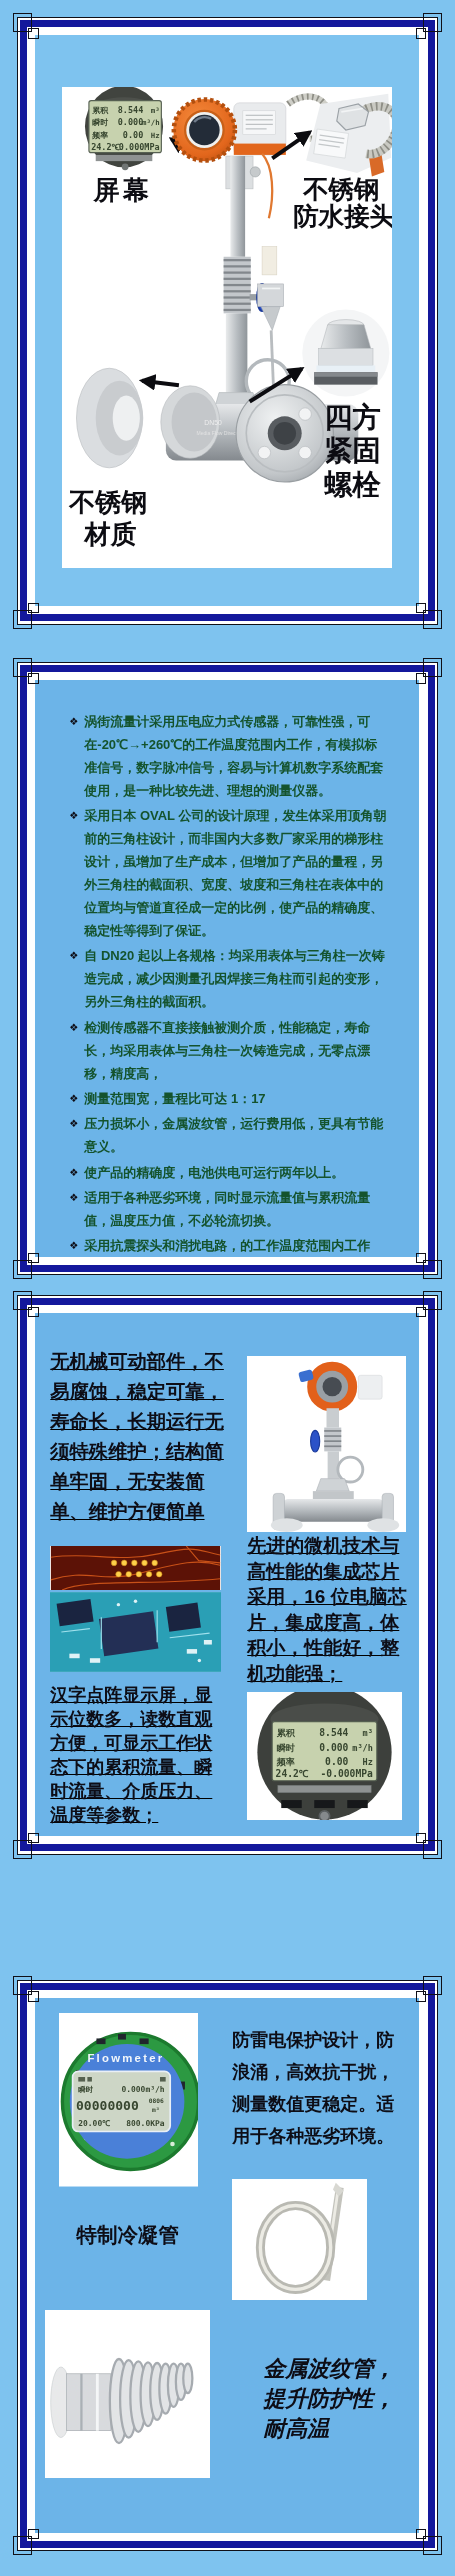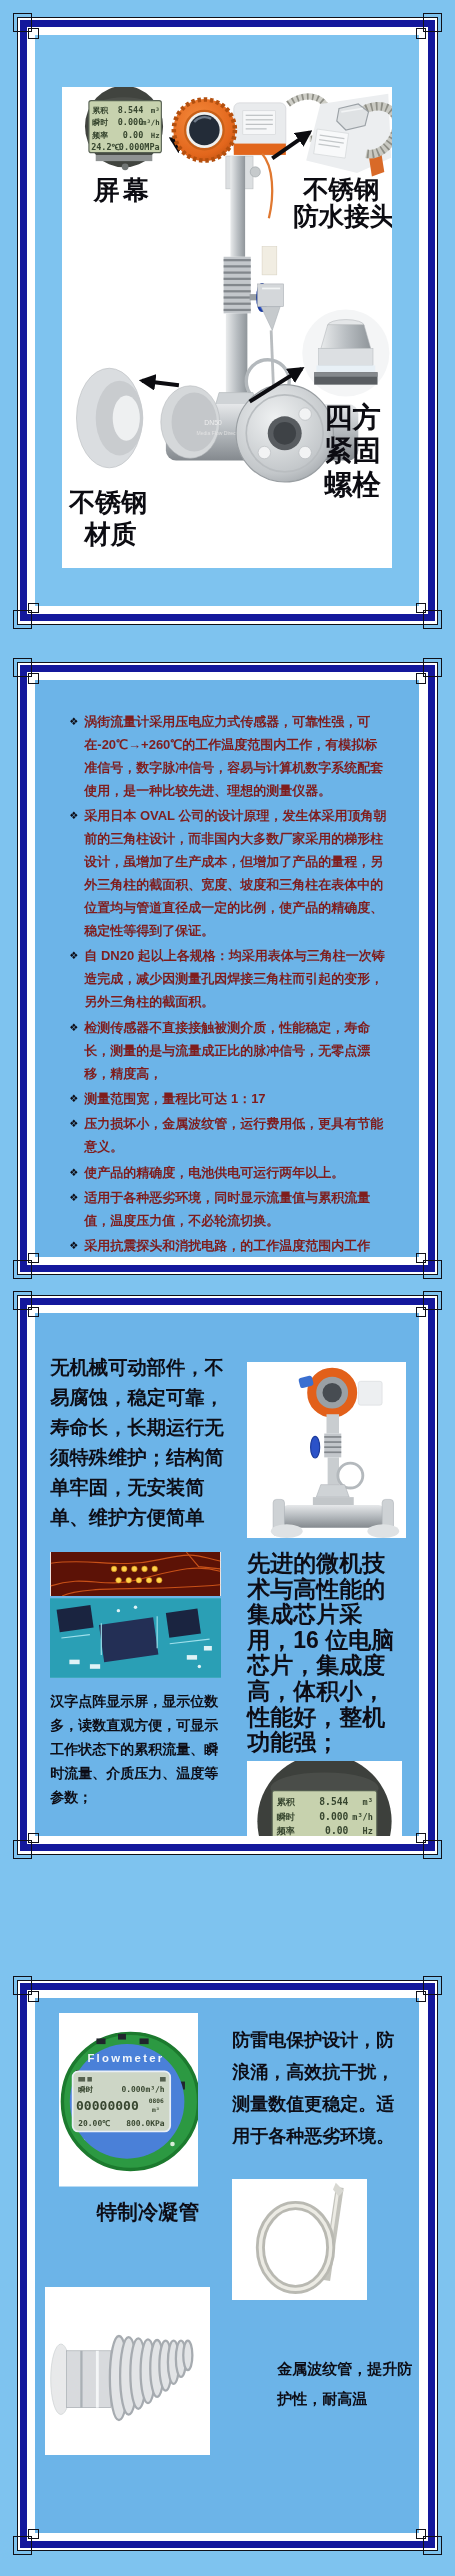--- a/index.html
+++ b/index.html
@@ -29,42 +29,42 @@
   .s4{margin-top:125px;} .s4 .field{height:535px;}
 
   
   .photo-panel{background:#ffffff;}
   .s1-panel{width:330px;height:481px;margin:52px auto 0;}
 
   
   .s2 .panel-blue{padding:30px 21.6px 0 34px;}
   .blt{display:flex;margin-bottom:2.3px;}
   .blt .mk{flex:0 0 15px;font-size:10.2px;line-height:23px;color:#0d0d16;}
-  .blt .tx{flex:1;max-width:306px;font-size:13px;line-height:23px;font-weight:bold;color:#7f1d1d;text-align:left;}
+  .blt .tx{flex:1;max-width:306px;font-size:13px;line-height:23px;font-weight:bold;color:#14532d;text-align:left;}
 
   
   .cols{display:flex;justify-content:space-between;}
-  .s3 .panel-blue{padding:28px 9px 0 15px;}
+  .s3 .panel-blue{padding:22px 9px 0 15px;text-decoration:underline;}
   .s3 .col-l{width:189px;} .s3 .col-r{width:163px;}
   .para{font-weight:bold;color:#0d0d16;}
   .p-a{font-size:19.3px;line-height:30px;margin-top:11.4px;width:188px;}
-  .p-b{font-size:23px;line-height:25.6px;margin-top:13px;width:160px;}
-  .p-c{font-size:14px;line-height:24px;margin-top:10.2px;width:178px;}
+  .p-b{font-size:19px;line-height:25.6px;margin-top:1px;width:160px;}
+  .p-c{font-size:18px;line-height:24px;margin-top:10.2px;width:178px;}
   .img-block{background:#ffffff;font-size:0;line-height:0;}
   .pcb-red{width:171px;height:44px;margin-top:19.3px;}
   .pcb-teal{width:171px;height:80px;margin-top:2.3px;}
   .pA{width:159px;height:176px;margin-top:20.5px;}
   .lcd-photo{width:155px;height:128px;margin-top:5.7px;}
 
   .s4 .panel-blue{padding:8.5px 8px 0 10.2px;}
   .s4 .col-l{width:174px;} .s4 .col-r{width:179px;}
   .p-d{font-size:18px;line-height:32px;margin-top:17px;width:176px;}
-  .p-e{font-size:15px;line-height:30px;margin-top:54px;width:139px;margin-left:45px;}
+  .p-e{font-size:22px;line-height:30px;margin-top:54px;width:139px;margin-left:31px;font-style:italic;}
   .green-photo{width:139px;height:136px;margin-top:6.8px;margin-left:13.7px;}
-  .cond-label{font-size:20.5px;font-weight:bold;color:#0d0d16;margin-top:49px;padding-left:31px;text-align:center;}
+  .cond-label{font-size:20.5px;font-weight:bold;color:#0d0d16;margin-top:72px;padding-left:31px;}
   .bellows-photo{width:165px;height:168px;margin-top:61px;}
   .coil-photo{width:135px;height:121px;margin-top:27px;}
 
   svg text{font-family:"Liberation Sans",sans-serif;}
   .lcdtxt{font-family:"DejaVu Sans Mono",monospace;font-weight:bold;fill:#37462f;}
   .cn{font-weight:bold;fill:#0c0c12;}
 </style>
 </head>
 <body>
 
@@ -257,21 +257,21 @@
           <div class="blt">
               <span class="mk">❖</span>
               <span class="tx">采用日本 OVAL 公司的设计原理，发生体采用顶角朝前的三角柱设计，而非国内大多数厂家采用的梯形柱设计，虽增加了生产成本，但增加了产品的量程，另外三角柱的截面积、宽度、坡度和三角柱在表体中的位置均与管道直径成一定的比例，使产品的精确度、稳定性等得到了保证。</span>
             </div>
           <div class="blt">
               <span class="mk">❖</span>
               <span class="tx">自 DN20 起以上各规格：均采用表体与三角柱一次铸造完成，减少因测量孔因焊接三角柱而引起的变形，另外三角柱的截面积。</span>
             </div>
           <div class="blt">
               <span class="mk">❖</span>
-              <span class="tx">检测传感器不直接接触被测介质，性能稳定，寿命长，测量的是与流量成正比的脉冲信号，无零点漂移，精度高，</span>
+              <span class="tx">检测传感器不直接接触被测介质，性能稳定，寿命长，均采用表体与三角柱一次铸造完成，无零点漂移，精度高，</span>
             </div>
           <div class="blt">
               <span class="mk">❖</span>
               <span class="tx">测量范围宽，量程比可达 1：17</span>
             </div>
           <div class="blt">
               <span class="mk">❖</span>
               <span class="tx">压力损坏小，金属波纹管，运行费用低，更具有节能意义。</span>
             </div>
           <div class="blt">

